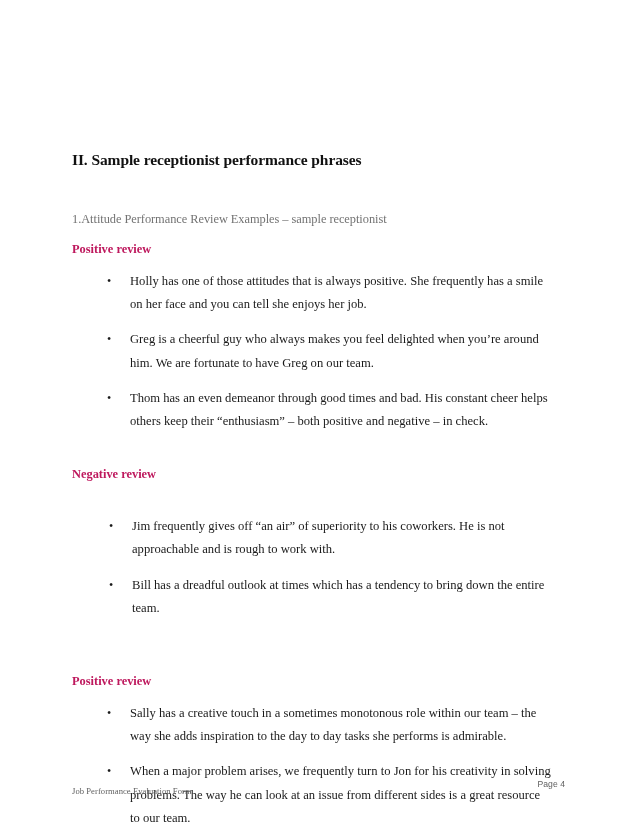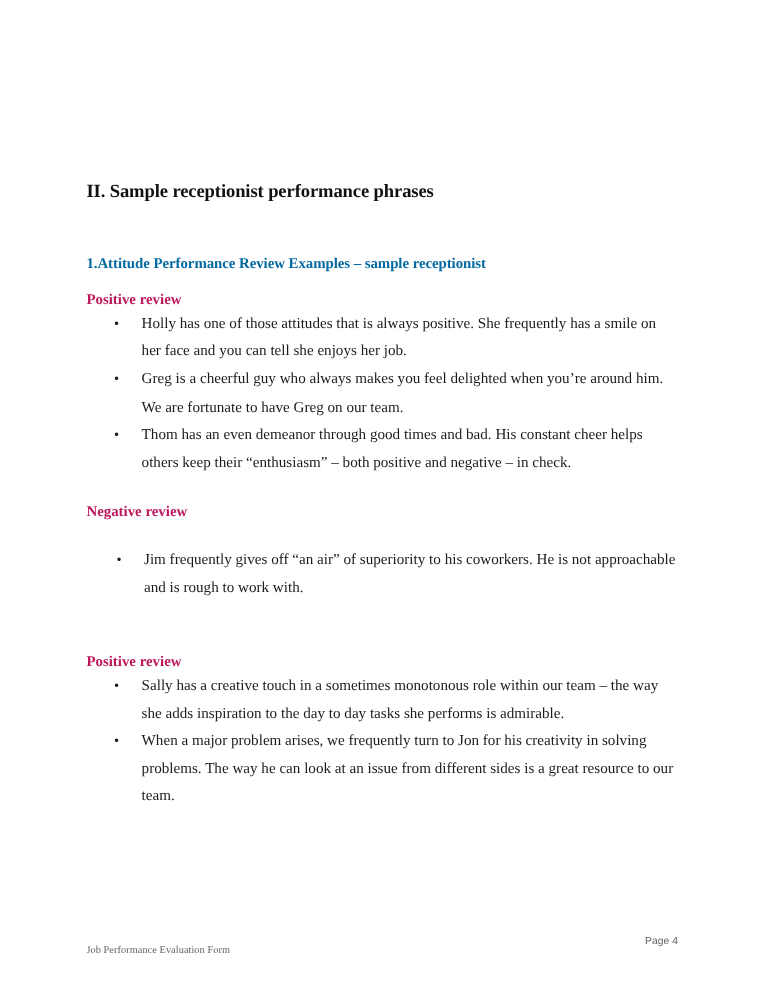--- a/index.html
+++ b/index.html
@@ -36,24 +36,24 @@
     font-size: 15.5px;
     font-weight: bold;
     letter-spacing: -0.1px;
     margin: 0 0 0 0;
     line-height: 20px;
     color: #111;
   }
 
   .section-heading {
     font-size: 12.4px;
-    font-weight: bold;
+    font-weight: normal;
     line-height: 18px;
     margin: 0;
-    color: #0369a1;
+    color: #737373;
     letter-spacing: -0.05px;
   }
 
   .sub-heading {
     font-size: 12.4px;
     font-weight: bold;
     line-height: 18px;
     margin: 0;
     color: #be185d;
   }
@@ -66,21 +66,21 @@
     list-style: none;
     margin: 0;
     padding: 0;
   }
 
   ul.bullets > li {
     position: relative;
     padding-left: 46px;
     font-size: 12.6px;
     line-height: 23.2px;
-    margin: 0;
+    margin: 12px;
     color: #1a1a1a;
     text-align: left;
   }
 
   ul.bullets > li::before {
     content: "\2022";
     position: absolute;
     left: 23px;
     top: 0;
     font-size: 12px;
@@ -143,20 +143,21 @@
     </ul>
 
     <div class="spacer-md"></div>
 
     <h3 class="sub-heading">Negative review</h3>
 
     <div class="spacer-md"></div>
 
     <ul class="bullets indented">
       <li>Jim frequently gives off “an air” of superiority to his coworkers. He is not approachable and is rough to work with.</li>
+      <li>Bill has a dreadful outlook at times which has a tendency to bring down the entire team.</li>
     </ul>
 
     <div class="spacer-md"></div>
 
 
     <div class="spacer-md"></div>
 
     <h3 class="sub-heading">Positive review</h3>
 
     <ul class="bullets">

